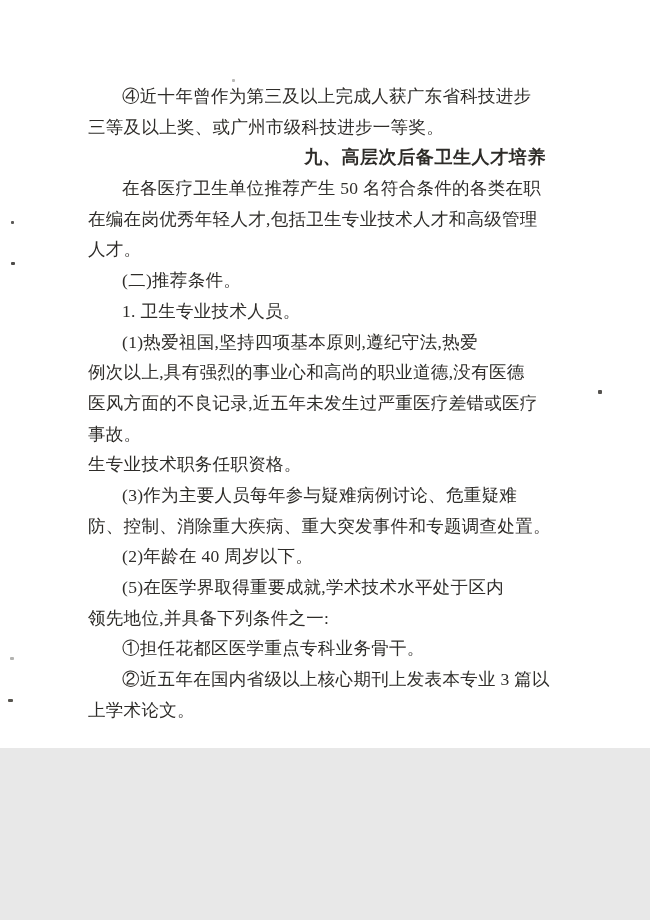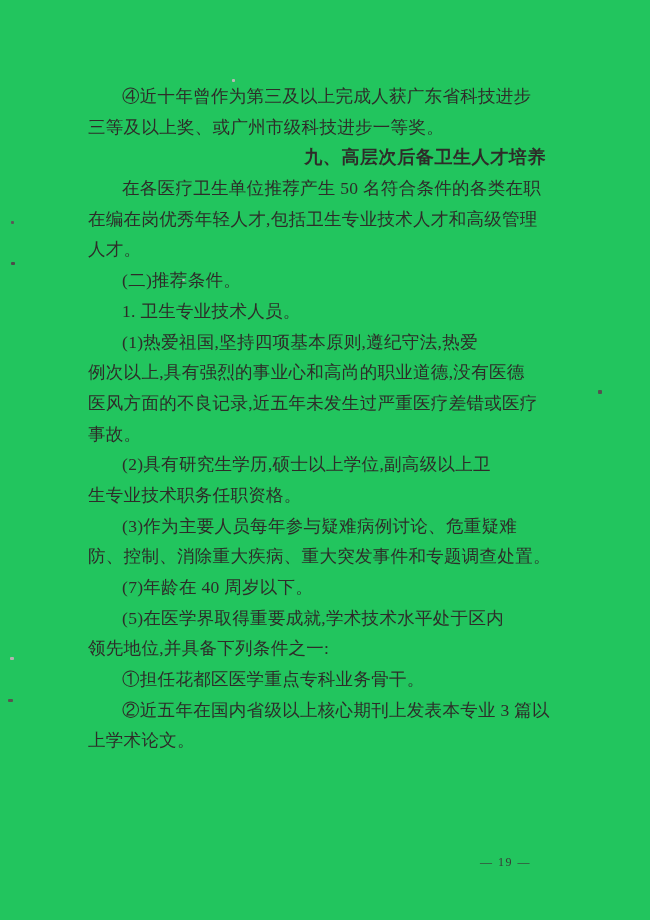--- a/index.html
+++ b/index.html
@@ -3,23 +3,23 @@
 <meta charset="utf-8">
 <style>
   html, body {
     margin: 0;
     padding: 0;
     background: #e8e8e8;
   }
   .page {
     position: relative;
     width: 650px;
-    height: 920px;
+    height: 748px;
     margin: 0 auto;
-    background: #22c55e;
+    background: #ffffff;
     overflow: hidden;
     font-family: "Liberation Serif", "DejaVu Serif", serif;
   }
   .text-block {
     position: absolute;
     left: 88px;
     top: 81px;
     width: 458px;
     color: #2e2c29;
   }
@@ -72,25 +72,24 @@
     <div class="line indent heading">九、高层次后备卫生人才培养</div>
     <div class="line indent">在各医疗卫生单位推荐产生 50 名符合条件的各类在职</div>
     <div class="line">在编在岗优秀年轻人才,包括卫生专业技术人才和高级管理</div>
     <div class="line">人才。</div>
     <div class="line indent">(二)推荐条件。</div>
     <div class="line indent">1. 卫生专业技术人员。</div>
     <div class="line indent">(1)热爱祖国,坚持四项基本原则,遵纪守法,热爱</div>
     <div class="line">例次以上,具有强烈的事业心和高尚的职业道德,没有医德</div>
     <div class="line">医风方面的不良记录,近五年未发生过严重医疗差错或医疗</div>
     <div class="line">事故。</div>
-    <div class="line indent">(2)具有研究生学历,硕士以上学位,副高级以上卫</div>
     <div class="line">生专业技术职务任职资格。</div>
     <div class="line indent">(3)作为主要人员每年参与疑难病例讨论、危重疑难</div>
     <div class="line">防、控制、消除重大疾病、重大突发事件和专题调查处置。</div>
-    <div class="line indent">(7)年龄在 40 周岁以下。</div>
+    <div class="line indent">(2)年龄在 40 周岁以下。</div>
     <div class="line indent">(5)在医学界取得重要成就,学术技术水平处于区内</div>
     <div class="line">领先地位,并具备下列条件之一:</div>
     <div class="line indent">①担任花都区医学重点专科业务骨干。</div>
     <div class="line indent">②近五年在国内省级以上核心期刊上发表本专业 3 篇以</div>
     <div class="line">上学术论文。</div>
   </div>
 
   <div class="footer">— 19 —</div>
 
   <div class="speck s1"></div>

